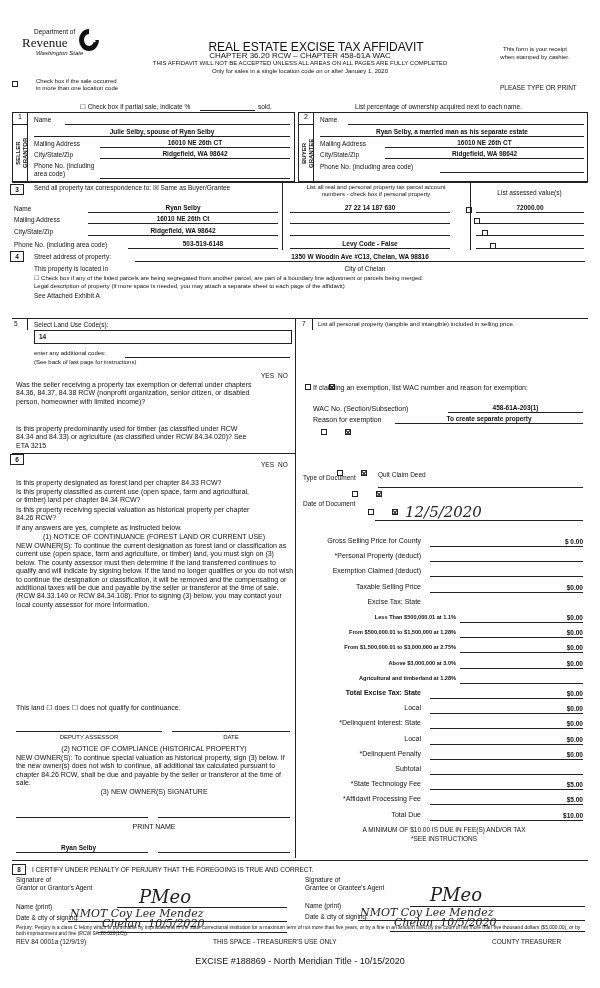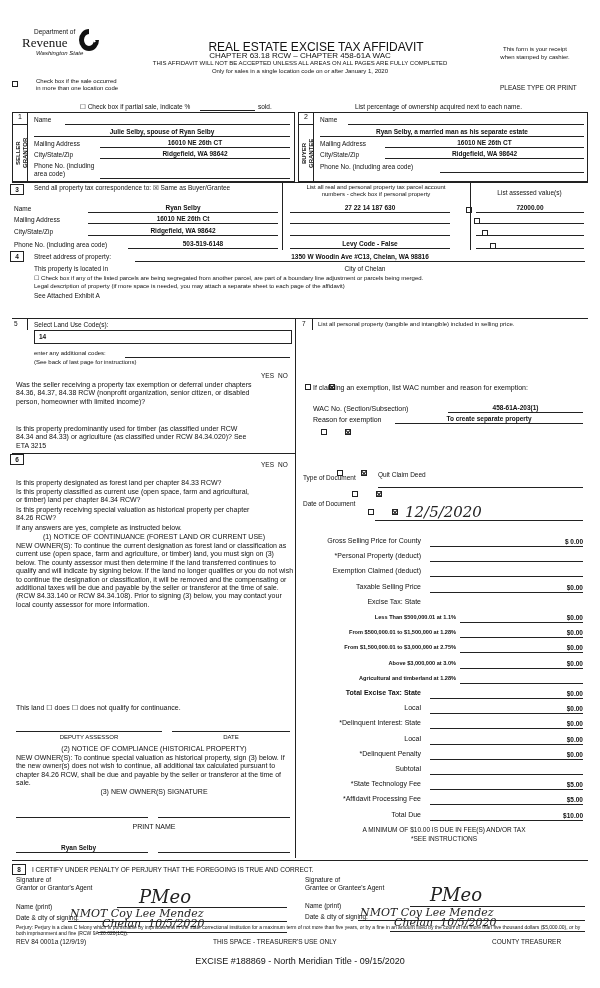--- a/index.html
+++ b/index.html
@@ -31,21 +31,21 @@
   <div class="abs" style="left:12px;top:0;font-size:6.5px;">Department of</div>
   <div class="abs b" style="left:0;top:7px;font-size:13px;font-family:'Liberation Serif',serif;">Revenue</div>
   <div class="abs" style="left:14px;top:22px;font-size:6px;font-style:italic;">Washington State</div>
   <svg class="abs" style="left:56px;top:0;" width="22" height="24" viewBox="0 0 22 24">
     <path d="M11 1 A10 11 0 1 0 21 12 L16 12 A5 6 0 1 1 11 6 Z" fill="#111"></path>
     <path d="M9 10 Q14 8 17 14" stroke="#fff" stroke-width="2" fill="none"></path>
   </svg>
 </div>
 
 <div class="abs c b" style="left:166px;top:40px;width:300px;font-size:12px;">REAL ESTATE EXCISE TAX AFFIDAVIT</div>
-<div class="abs c" style="left:150px;top:51px;width:300px;font-size:8px;">CHAPTER 63.18 RCW – CHAPTER 458-61A WAC</div>
+<div class="abs c" style="left:150px;top:51px;width:300px;font-size:8px;">CHAPTER 36.20 RCW – CHAPTER 458-61A WAC</div>
 <div class="abs c b" style="left:80px;top:60px;width:440px;font-size:6px;">THIS AFFIDAVIT WILL NOT BE ACCEPTED UNLESS ALL AREAS ON ALL PAGES ARE FULLY COMPLETED</div>
 <div class="abs c" style="left:150px;top:68px;width:300px;font-size:6px;">Only for sales in a single location code on or after January 1, 2020</div>
 <div class="abs c" style="left:480px;top:46px;width:110px;font-size:6px;line-height:7.5px;">
   <div>This form is your receipt</div>
   <div>when stamped by cashier.</div>
 </div>
 
 <span class="cb abs" style="left:12px;top:80px;"></span>
 <div class="abs b" style="left:36px;top:78px;font-size:6px;line-height:7px;">
   <div>Check box if the sale occurred</div>
@@ -291,16 +291,16 @@
 <div class="abs line" style="left:390px;top:920px;width:195px;height:12px;">
   <span class="hand" style="position:absolute;left:4px;top:-4px;font-size:11px;white-space:pre;">Chelan  10/5/2020</span>
 </div>
 
 <div class="para" style="left:16px;top:924px;width:572px;font-size:5px;line-height:6px;">Perjury: Perjury is a class C felony which is punishable by imprisonment in the state correctional institution for a maximum term of not more than five years, or by a fine in an amount fixed by the court of not more than five thousand dollars ($5,000.00), or by both imprisonment and fine (RCW 9A.20.020(1C)).</div>
 <div class="abs" style="left:16px;top:938px;font-size:6.5px;">REV 84 0001a (12/9/19)</div>
 <div class="abs" style="left:213px;top:938px;font-size:6.5px;">THIS SPACE - TREASURER'S USE ONLY</div>
 <div class="abs" style="left:492px;top:938px;font-size:6.5px;">COUNTY TREASURER</div>
 
 
-<div class="abs c" style="left:100px;top:956px;width:400px;font-size:9px;font-family:'Liberation Sans',sans-serif;">EXCISE #188869 - North Meridian Title - 09/15/2020</div>
+<div class="abs c" style="left:100px;top:956px;width:400px;font-size:9px;font-family:'Liberation Sans',sans-serif;">EXCISE #188869 - North Meridian Title - 10/15/2020</div>
 
 
 
 
 </body></html>

